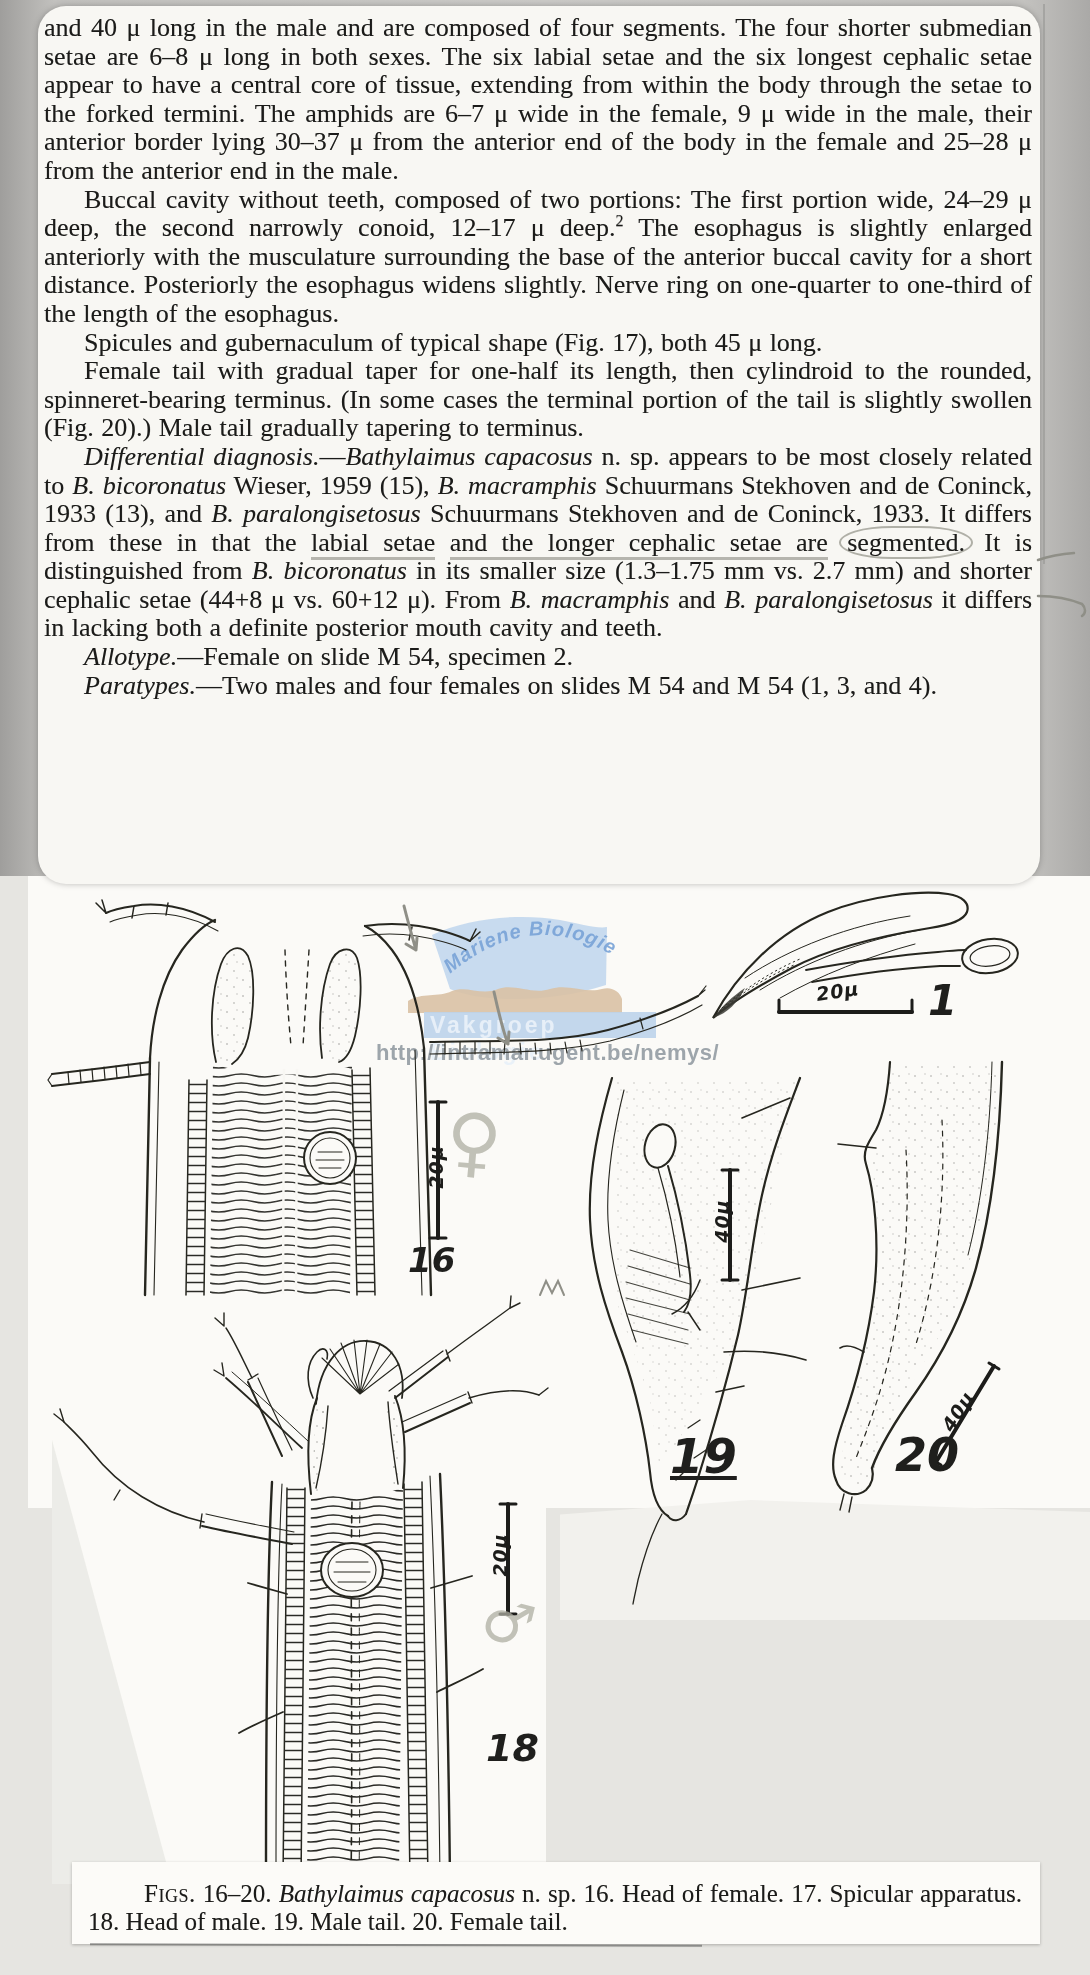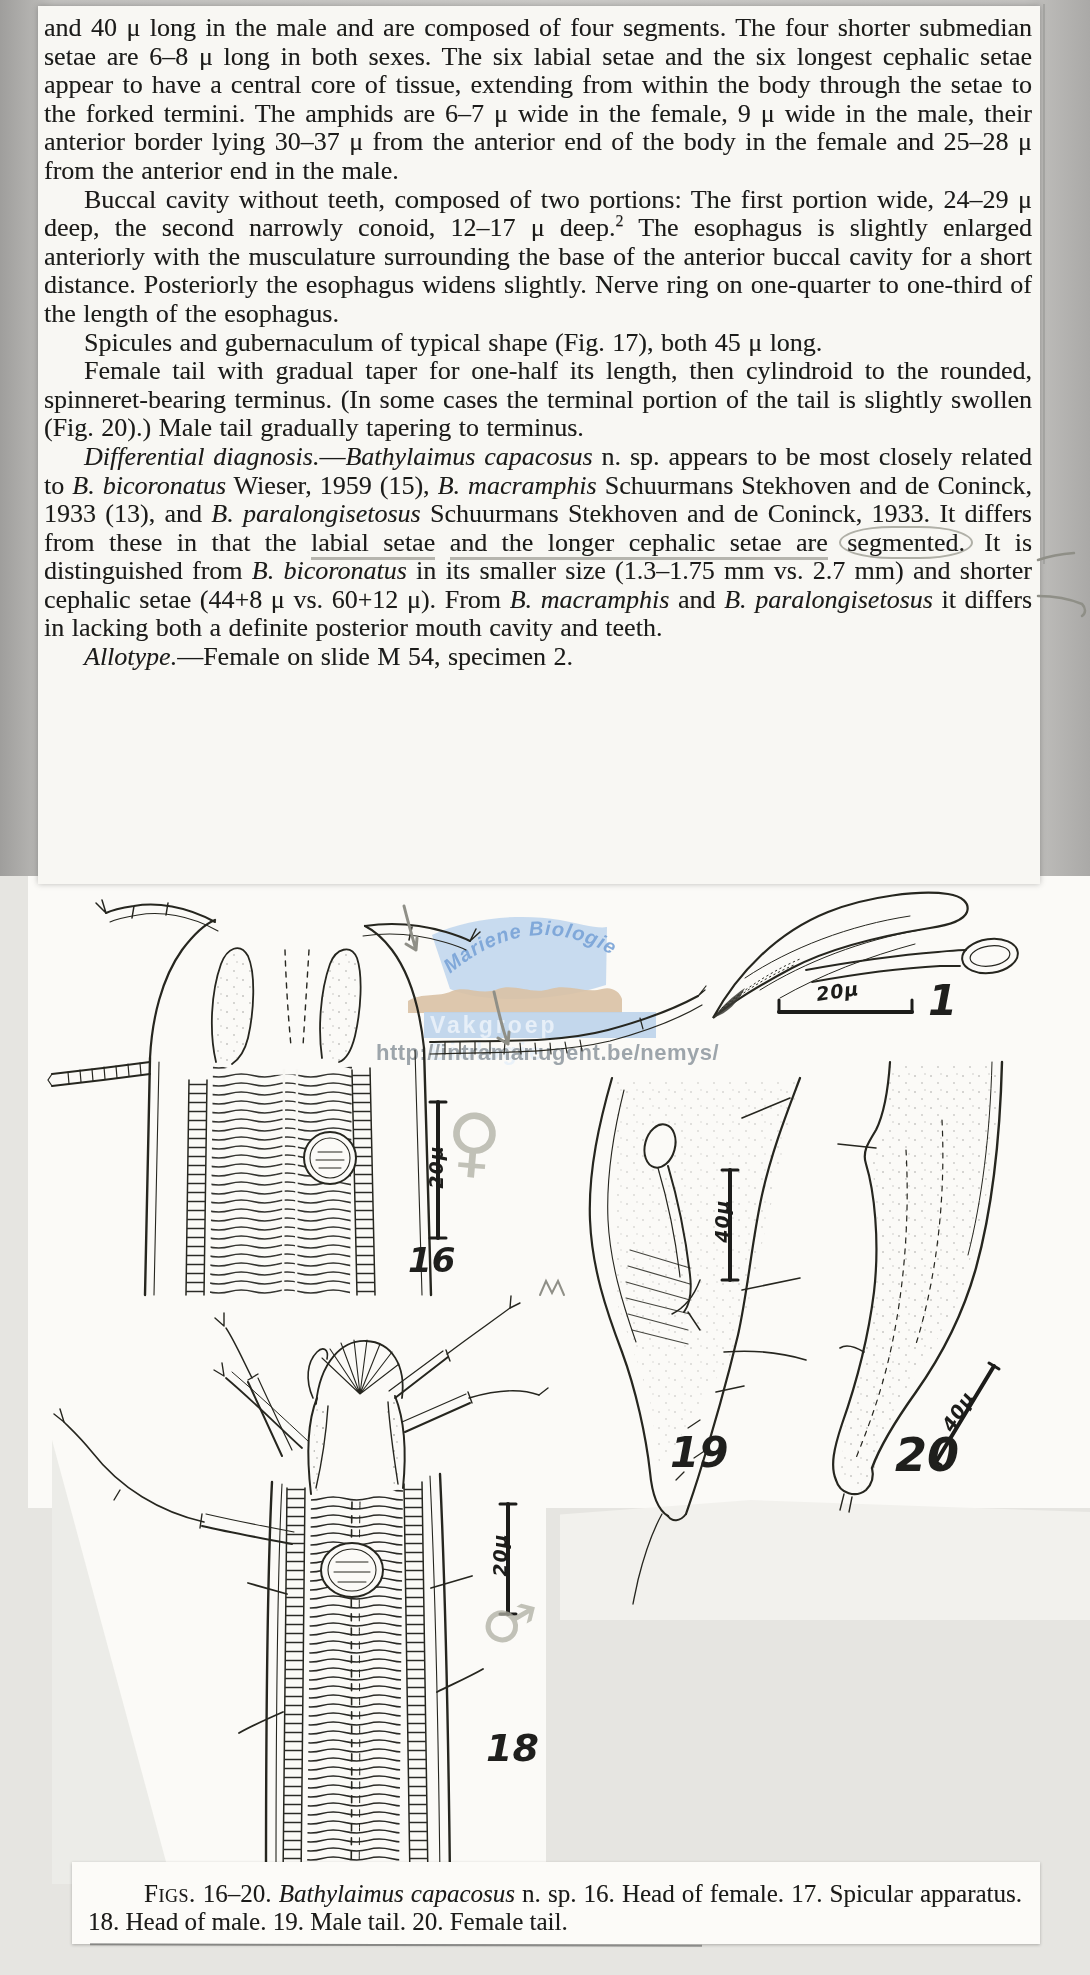--- a/index.html
+++ b/index.html
@@ -2,21 +2,21 @@
 <html><head>
 <meta charset="utf-8">
 <style>
   html,body{margin:0;padding:0;}
   body{width:1090px;height:1975px;position:relative;font-family:"Liberation Serif",serif;
        background:linear-gradient(to right,#9f9e9c,#c2c1be 5%,#cbcac7 50%,#c3c2bf 94%,#aaa9a7);}
   .page{position:absolute;inset:0;overflow:hidden;}
 
   
   .text-paper{position:absolute;left:38px;top:6px;width:1002px;height:878px;
-              background:#f8f7f3;box-shadow:0 0 6px rgba(0,0,0,.25);}
+              background:#f8f7f3;box-shadow:0 0 6px rgba(0,0,0,.25);border-radius:28px;}
   .fig-area-bg{position:absolute;left:0;top:876px;width:1090px;height:1099px;background:#e6e5e1;}
   .fig-paper-a{position:absolute;left:28px;top:876px;width:1062px;height:632px;background:#fbfaf7;}
   .fig-paper-ext{position:absolute;left:560px;top:1500px;width:530px;height:120px;background:#f2f1ed;
                  clip-path:polygon(0 12%,36% 0,100% 10%,100% 100%,0 100%);}
   .fig-paper-b{position:absolute;left:52px;top:1508px;width:494px;height:376px;background:#fbfaf7;}
   .gray-wedge{position:absolute;left:52px;top:1440px;width:120px;height:444px;background:#e9e8e4;
               clip-path:polygon(0 0,100% 100%,0 100%);opacity:.8;}
   .caption-paper{position:absolute;left:72px;top:1862px;width:968px;height:82px;background:#fcfbf8;
                  box-shadow:0 1px 3px rgba(0,0,0,.25);z-index:5;}
   .bottom-crease{position:absolute;left:90px;top:1944px;width:612px;height:2px;background:#6e6e6c;
@@ -70,20 +70,21 @@
   <div class="gray-wedge"></div>
 
   <div class="text-paper">
     <div class="article">
         <p class="para"><span>and 40 μ long in the male and are composed of four segments. The four shorter submedian setae are 6–8 μ long in both sexes. The six labial setae and the six longest cephalic setae appear to have a central core of tissue, extending from within the body through the setae to the forked termini. The amphids are 6–7 μ wide in the female, 9 μ wide in the male, their anterior border lying 30–37 μ from the anterior end of the body in the female and 25–28 μ from the anterior end in the male.</span></p>
         <p class="para indent"><span>Buccal cavity without teeth, composed of two portions: The first portion wide, 24–29 μ deep, the second narrowly conoid, 12–17 μ deep.</span><span class="seg-sup">2</span><span> The esophagus is slightly enlarged anteriorly with the musculature surrounding the base of the anterior buccal cavity for a short distance. Posteriorly the esophagus widens slightly. Nerve ring on one-quarter to one-third of the length of the esophagus.</span></p>
         <p class="para indent"><span>Spicules and gubernaculum of typical shape (Fig. 17), both 45 μ long.</span></p>
         <p class="para indent"><span>Female tail with gradual taper for one-half its length, then cylindroid to the rounded, spinneret-bearing terminus. (In some cases the terminal portion of the tail is slightly swollen (Fig. 20).) Male tail gradually tapering to terminus.</span></p>
         <p class="para indent"><span class="seg-i">Differential diagnosis.</span><span>—</span><span class="seg-i">Bathylaimus capacosus</span><span> n. sp. appears to be most closely related to </span><span class="seg-i">B. bicoronatus</span><span> Wieser, 1959 (15), </span><span class="seg-i">B. macramphis</span><span> Schuurmans Stekhoven and de Coninck, 1933 (13), and </span><span class="seg-i">B. paralongisetosus</span><span> Schuurmans Stekhoven and de Coninck, 1933. It differs from these in that the </span><span class="seg-u">labial setae</span><span> </span><span class="seg-u">and the longer cephalic setae are</span><span> </span><span class="seg-circle">segmented.</span><span> It is distinguished from </span><span class="seg-i">B.</span><span> </span><span class="seg-i">bicoronatus</span><span> in its smaller size (1.3–1.75 mm vs. 2.7 mm) and shorter cephalic setae (44+8 μ vs. 60+12 μ). From </span><span class="seg-i">B. macramphis</span><span> and </span><span class="seg-i">B. paralongisetosus</span><span> it differs in lacking both a definite posterior mouth cavity and teeth.</span></p>
         <p class="para indent"><span class="seg-i">Allotype.</span><span>—Female on slide M 54, specimen 2.</span></p>
+        <p class="para indent"><span class="seg-i">Paratypes.</span><span>—Two males and four females on slides M 54 and M 54 (1, 3, and 4).</span></p>
       </div>
   </div>
   <div class="crease-v"></div>
 
   <svg class="wm-svg" width="1090" height="1975" viewBox="0 0 1090 1975">
     <defs>
         <path id="arcpath" d="M450,974 Q533,904 620,960"></path>
       </defs>
     <path d="M432,935 C468,918 520,913 560,920 C580,924 598,929 607,927 L606,985
              C552,1003 482,1003 450,989 Z" fill="#c3d8ee" opacity=".92"></path>
@@ -253,21 +254,21 @@
         <path d="M494,992 C498,1010 502,1028 508,1044 M508,1044 l-10,-6 M508,1044 l1,-12" stroke-width="3"></path>
         <path d="M1038,560 C1050,556 1062,554 1074,553" stroke-width="2.5"></path>
         <path d="M1038,596 C1054,596 1070,599 1082,604 C1086,608 1086,613 1082,616" stroke-width="2.5"></path>
       </g>
     </g>
   </svg>
 
   <div class="fig-num" style="left:408px;top:1240px;font-size:34px;">16</div>
   <div class="fig-num" style="left:928px;top:976px;font-size:42px;">1</div>
   <div class="fig-num" style="left:486px;top:1726px;font-size:38px;">18</div>
-  <div class="fig-num" style="left:670px;top:1428px;font-size:42px;">19</div>
+  <div class="fig-num" style="left:670px;top:1428px;font-size:48px;text-decoration:underline;">19</div>
   <div class="fig-num" style="left:854px;top:1428px;font-size:46px;margin-left:41px;">20</div>
 
   <div class="scale-label" style="left:414px;top:1156px;transform:rotate(-90deg);">20μ</div>
   <div class="scale-label" style="left:816px;top:980px;transform:rotate(-8deg);">20μ</div>
   <div class="scale-label" style="left:478px;top:1544px;transform:rotate(-90deg);">20μ</div>
   <div class="scale-label" style="left:700px;top:1210px;transform:rotate(-90deg);">40μ</div>
   <div class="scale-label" style="left:936px;top:1400px;transform:rotate(-58deg);">40μ</div>
 
   <div class="pencil-symbol" style="left:446px;top:1104px;font-size:76px;transform:rotate(5deg);">♀</div>
   <div class="pencil-symbol" style="left:482px;top:1594px;font-size:58px;transform:rotate(14deg);">♂</div>

